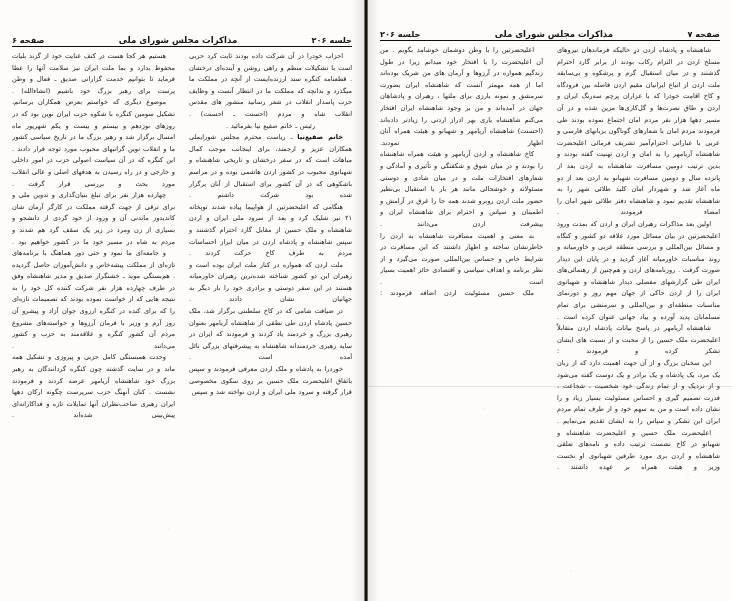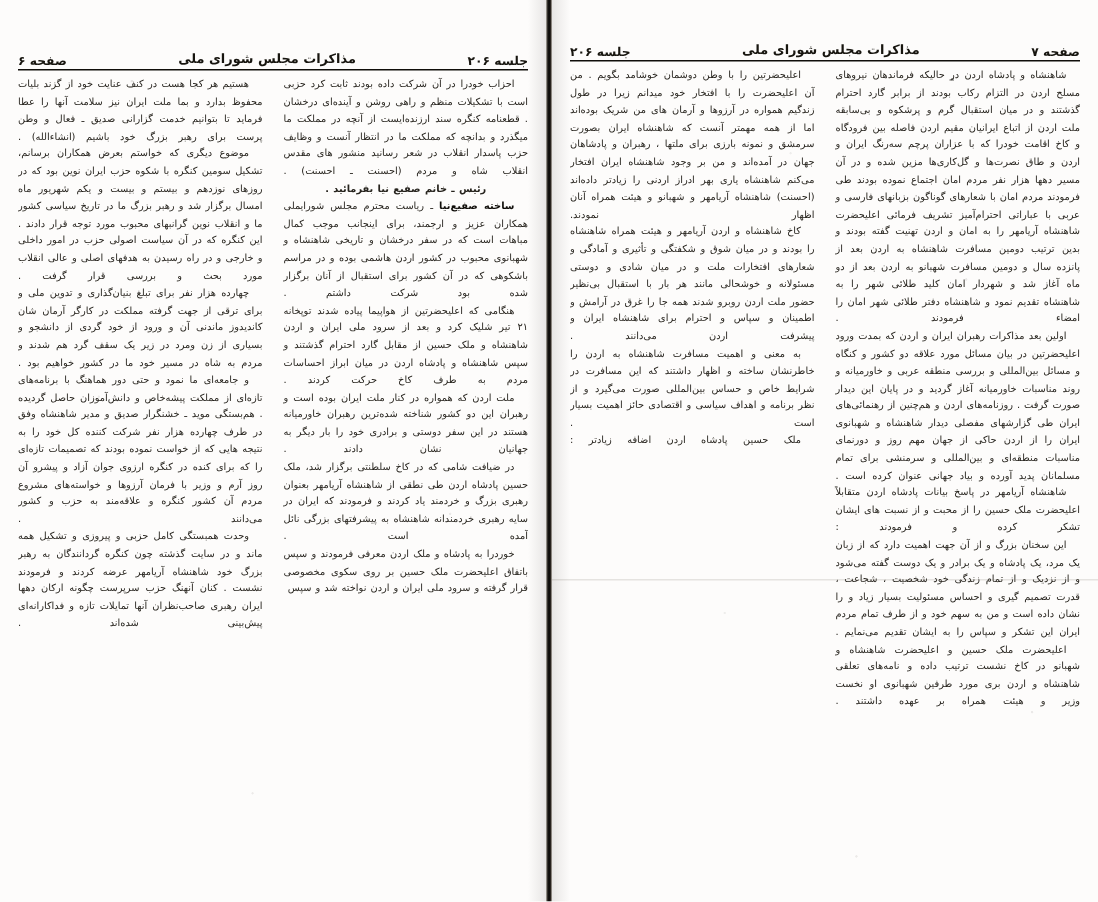--- a/index.html
+++ b/index.html
@@ -92,21 +92,21 @@
     word-spacing:.6px;
     -webkit-font-smoothing:none;
   }
   p.para.centered{text-align:center;text-align-last:center;text-indent:0;}
   p.para.lastleft{text-align-last:right;}
 
   .speaker{
     font-weight:bold;color:#0f0d09;
     letter-spacing:-.1px;
   }
-  .chair{font-weight:bold;}
+  .chair{font-weight:normal;}
 
   
   #gutter{
     position:absolute;
     left:364px;top:0;width:4px;height:601px;
     background:linear-gradient(90deg,#b9b4ad 0%,#1a1713 30%,#0a0907 55%,#2d2822 80%,#cbc6bf 100%);
     z-index:5;
   }
   #gutter-shadow-l{
     position:absolute;left:352px;top:0;width:12px;height:601px;
@@ -149,21 +149,21 @@
           <p class="para">شاهنشاه و پادشاه اردن در حالیکه فرماندهان نیروهای مسلح اردن در التزام رکاب بودند از برابر گارد احترام گذشتند و در میان استقبال گرم و پرشکوه و بی‌سابقه ملت اردن از اتباع ایرانیان مقیم اردن فاصله بین فرودگاه و کاخ اقامت خودرا که با عزاران پرچم سه‌رنگ ایران و اردن و طاق نصرت‌ها و گل‌کاری‌ها مزین شده و در آن مسیر دهها هزار نفر مردم امان اجتماع نموده بودند طی فرمودند مردم امان با شعارهای گوناگون بزبانهای فارسی و عربی با عباراتی احترام‌آمیز تشریف فرمائی اعلیحضرت شاهنشاه آریامهر را به امان و اردن تهنیت گفته بودند و بدین ترتیب دومین مسافرت شاهنشاه به اردن بعد از پانزده سال و دومین مسافرت شهبانو به اردن بعد از دو ماه آغاز شد و شهردار امان کلید طلائی شهر را به شاهنشاه تقدیم نمود و شاهنشاه دفتر طلائی شهر امان را امضاء فرمودند .</p>
           <p class="para">اولین بعد مذاکرات رهبران ایران و اردن که بمدت ورود اعلیحضرتین در بیان مسائل مورد علاقه دو کشور و کنگاه و مسائل بین‌المللی و بررسی منطقه عربی و خاورمیانه و روند مناسبات خاورمیانه آغاز گردید و در پایان این دیدار صورت گرفت . روزنامه‌های اردن و هم‌چنین از رهنمائی‌های ایران طی گزارشهای مفصلی دیدار شاهنشاه و شهبانوی ایران را از اردن حاکی از جهان مهم روز و دورنمای مناسبات منطقه‌ای و بین‌المللی و سرمنشی برای تمام مسلمانان پدید آورده و بیاد جهانی عنوان کرده است .</p>
           <p class="para">شاهنشاه آریامهر در پاسخ بیانات پادشاه اردن متقابلاً اعلیحضرت ملک حسین را از محبت و از نسبت های ایشان تشکر کرده و فرمودند :</p>
           <p class="para">این سخنان بزرگ و از آن جهت اهمیت دارد که از زبان یک مرد، یک پادشاه و یک برادر و یک دوست گفته می‌شود و از نزدیک و از تمام زندگی خود شخصیت ، شجاعت ، قدرت تصمیم گیری و احساس مسئولیت بسیار زیاد و را نشان داده است و من به سهم خود و از طرف تمام مردم ایران این تشکر و سپاس را به ایشان تقدیم می‌نمایم .</p>
           <p class="para">اعلیحضرت ملک حسین و اعلیحضرت شاهنشاه و شهبانو در کاخ نشست ترتیب داده و نامه‌های تعلقی شاهنشاه و اردن بری مورد طرفین شهبانوی او نخست وزیر و هیئت همراه بر عهده داشتند .</p>
         </div>
         <div class="col left">
           <p class="para">اعلیحضرتین را با وطن دوشمان خوشامد بگویم . من آن اعلیحضرت را با افتخار خود میدانم زیرا در طول زندگیم همواره در آرزوها و آرمان های من شریک بوده‌اند اما از همه مهمتر آنست که شاهنشاه ایران بصورت سرمشق و نمونه بارزی برای ملتها ، رهبران و پادشاهان جهان در آمده‌اند و من بر وجود شاهنشاه ایران افتخار می‌کنم شاهنشاه یاری بهر ادراز اردنی را زیادتر داده‌اند (احسنت) شاهنشاه آریامهر و شهبانو و هیئت همراه آنان اظهار نمودند.</p>
           <p class="para">کاخ شاهنشاه و اردن آریامهر و هیئت همراه شاهنشاه را بودند و در میان شوق و شکفتگی و تأثیری و آمادگی و شعارهای افتخارات ملت و در میان شادی و دوستی مسئولانه و خوشحالی مانند هر بار با استقبال بی‌نظیر حضور ملت اردن روبرو شدند همه جا را غرق در آرامش و اطمینان و سپاس و احترام برای شاهنشاه ایران و پیشرفت اردن می‌دانند .</p>
           <p class="para">به معنی و اهمیت مسافرت شاهنشاه به اردن را خاطرنشان ساخته و اظهار داشتند که این مسافرت در شرایط خاص و حساس بین‌المللی صورت می‌گیرد و از نظر برنامه و اهداف سیاسی و اقتصادی حائز اهمیت بسیار است .</p>
-          <p class="para">ملک حسین پادشاه اردن اضافه زیادتر :</p>
+          <p class="para">ملک حسین مسئولیت اردن اضافه فرمودند :</p>
         </div>
       </div>
 
     </div>
     <div id="scan-seam"></div>
     <div class="ink-mark" style="left:268px;top:52px;width:1.5px;height:2px;opacity:.35"></div>
   </div>
 
   <div class="page" id="page-right">
     <div class="page-inner" style="top:30px;left:12px;right:14px;">
@@ -172,21 +172,21 @@
         <span class="rh-side">جلسه ۲۰۶</span>
         <span class="rh-center">مذاکرات مجلس شورای ملی</span>
         <span class="rh-side">صفحه ۶</span>
       </div>
       <div class="rule"></div>
 
       <div class="cols" style="height:542px">
         <div class="col right">
           <p class="para">احزاب خودرا در آن شرکت داده بودند ثابت کرد حزبی است با تشکیلات منظم و راهی روشن و آینده‌ای درخشان . قطعنامه کنگره سند ارزنده‌ایست از آنچه در مملکت ما میگذرد و بدانچه که مملکت ما در انتظار آنست و وظایف حزب پاسدار انقلاب در شعر رسانید منشور های مقدس انقلاب شاه و مردم (احسنت ـ احسنت) .</p>
           <p class="para centered chair">رئیس ـ خانم صفیع نیا بفرمائید .</p>
-          <p class="para"><span class="speaker">ساخته صفیع‌نیا</span> ـ ریاست محترم مجلس شورایملی همکاران عزیز و ارجمند، برای اینجانب موجب کمال مباهات است که در سفر درخشان و تاریخی شاهنشاه و شهبانوی محبوب در کشور اردن هاشمی بوده و در مراسم باشکوهی که در آن کشور برای استقبال از آنان برگزار شده بود شرکت داشتم .</p>
+          <p class="para"><span class="speaker">خانم صفیع‌نیا</span> ـ ریاست محترم مجلس شورایملی همکاران عزیز و ارجمند، برای اینجانب موجب کمال مباهات است که در سفر درخشان و تاریخی شاهنشاه و شهبانوی محبوب در کشور اردن هاشمی بوده و در مراسم باشکوهی که در آن کشور برای استقبال از آنان برگزار شده بود شرکت داشتم .</p>
           <p class="para">هنگامی که اعلیحضرتین از هواپیما پیاده شدند توپخانه ۲۱ تیر شلیک کرد و بعد از سرود ملی ایران و اردن شاهنشاه و ملک حسین از مقابل گارد احترام گذشتند و سپس شاهنشاه و پادشاه اردن در میان ابراز احساسات مردم به طرف کاخ حرکت کردند .</p>
           <p class="para">ملت اردن که همواره در کنار ملت ایران بوده است و رهبران این دو کشور شناخته شده‌ترین رهبران خاورمیانه هستند در این سفر دوستی و برادری خود را بار دیگر به جهانیان نشان دادند .</p>
           <p class="para">در ضیافت شامی که در کاخ سلطنتی برگزار شد، ملک حسین پادشاه اردن طی نطقی از شاهنشاه آریامهر بعنوان رهبری بزرگ و خردمند یاد کردند و فرمودند که ایران در سایه رهبری خردمندانه شاهنشاه به پیشرفتهای بزرگی نائل آمده است .</p>
           <p class="para lastleft">خوردرا به پادشاه و ملک اردن معرفی فرمودند و سپس باتفاق اعلیحضرت ملک حسین بر روی سکوی مخصوصی قرار گرفته و سرود ملی ایران و اردن نواخته شد و سپس</p>
         </div>
         <div class="col left">
           <p class="para">هستیم هر کجا هست در کنف عنایت خود از گزند بلیات محفوظ بدارد و بما ملت ایران نیز سلامت آنها را عطا فرماید تا بتوانیم خدمت گزارانی صدیق ـ فعال و وطن پرست برای رهبر بزرگ خود باشیم (انشاءالله) .</p>
           <p class="para">موضوع دیگری که خواستم بعرض همکاران برسانم، تشکیل سومین کنگره با شکوه حزب ایران نوین بود که در روزهای نوزدهم و بیستم و بیست و یکم شهریور ماه امسال برگزار شد و رهبر بزرگ ما در تاریخ سیاسی کشور ما و انقلاب نوین گرانبهای محبوب مورد توجه قرار دادند . این کنگره که در آن سیاست اصولی حزب در امور داخلی و خارجی و در راه رسیدن به هدفهای اصلی و عالی انقلاب مورد بحث و بررسی قرار گرفت .</p>
           <p class="para">چهارده هزار نفر برای تبلغ بنیان‌گذاری و تدوین ملی و برای ترقی از جهت گرفته مملکت در کارگر آرمان شان کاندیدوز ماندنی آن و ورود از خود گردی از دانشجو و بسیاری از زن ومرد در زیر یک سقف گرد هم شدند و مردم به شاه در مسیر خود ما در کشور خواهیم بود .</p>
           <p class="para">و جامعه‌ای ما نمود و حتی دور هماهنگ با برنامه‌های تازه‌ای از مملکت پیشه‌خاص و دانش‌آموزان حاصل گردیده . هم‌بستگی موید ـ خشنگرار صدیق و مدیر شاهنشاه وفق در طرف چهارده هزار نفر شرکت کننده کل خود را به نتیجه هایی که از خواست نموده بودند که تصمیمات تازه‌ای را که برای کنده در کنگره ارزوی جوان آزاد و پیشرو آن روز آرم و وزیر با فرمان آرزوها و خواسته‌های مشروع مردم آن کشور کنگره و علاقه‌مند به حزب و کشور می‌دانند .</p>

